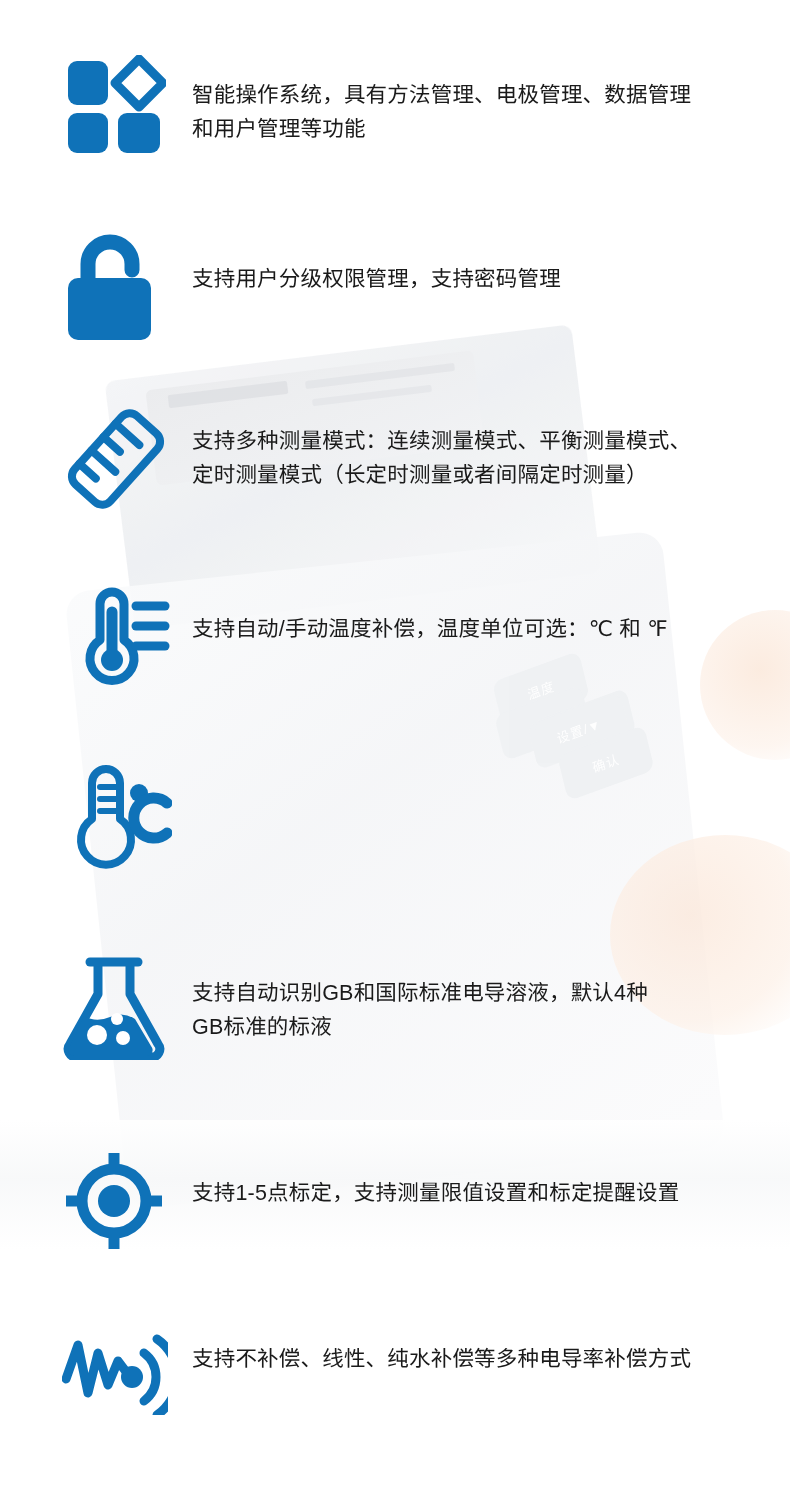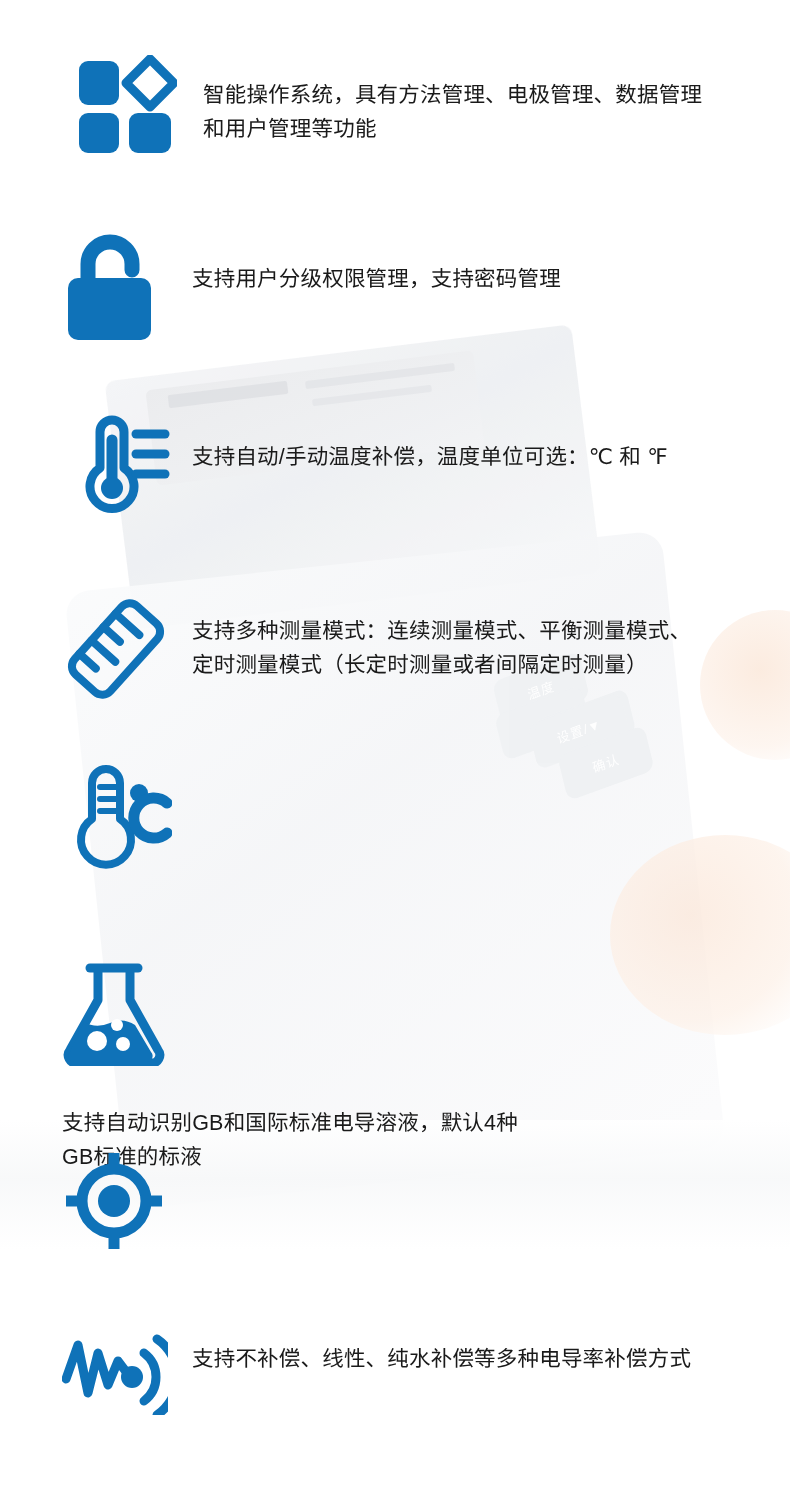--- a/index.html
+++ b/index.html
@@ -147,31 +147,31 @@
     color: #1a1a1a;
     font-size: 21.5px;
     line-height: 34px;
     letter-spacing: .2px;
     padding-top: 6px;
     font-family: "Liberation Sans", "DejaVu Sans", sans-serif;
     white-space: pre-line;
   }
 
   
-  .row-0 { height: 172px; margin-left: 11px; }
+  .row-0 { height: 172px; }
   .row-0 .feature-text { padding-top: 24px; }
   .row-1 { height: 176px; justify-content: space-between; }
   .row-1 .feature-text { padding-top: 36px; }
   .row-2 { height: 172px; }
   .row-2 .feature-text { padding-top: 22px; }
   .row-3 { height: 190px; }
   .row-3 .feature-text { padding-top: 38px; }
   .row-4 { height: 180px; }
   .row-4 .feature-text { padding-top: 22px; }
-  .row-5 { height: 192px; flex-direction: column; }
+  .row-5 { height: 192px; }
   .row-5 .feature-text { padding-top: 32px; }
   .row-6 { height: 176px; }
   .row-6 .feature-text { padding-top: 40px; }
   .row-7 { height: 150px; justify-content: flex-end; }
   .row-7 .feature-text { padding-top: 30px; }
 
   .row-0 .feature-icon { transform: translateY(-6px); }
   .row-1 .feature-icon { transform: translateY(4px); }
   .row-2 .feature-icon { transform: translateY(-2px); }
   .row-3 .feature-icon { transform: translateY(4px); }
@@ -223,50 +223,50 @@
     <div class="feature-row row-1">
       <div class="feature-icon">
         <svg width="104" height="110" viewBox="0 0 104 110" aria-hidden="true">
           <path d="M26 46 V30 a22 22 0 0 1 44 0 v6" fill="none" stroke="#0F72B8" stroke-width="15" stroke-linecap="round"></path>
           <rect x="6" y="44" width="83" height="62" rx="10" fill="#0F72B8"></rect>
         </svg>
       </div>
       <div class="feature-text">支持用户分级权限管理，支持密码管理</div>
     </div>
 
-    <div class="feature-row row-3">
-      <div class="feature-icon">
-        <svg width="108" height="110" viewBox="0 0 108 110" aria-hidden="true">
-          <path d="M38 58 V22 a12 12 0 0 1 24 0 V58 a22 22 0 1 1 -24 0 Z" fill="none" stroke="#0F72B8" stroke-width="9" stroke-linejoin="round"></path>
-          <line x1="50" y1="30" x2="50" y2="70" stroke="#0F72B8" stroke-width="11" stroke-linecap="round"></line>
-          <circle cx="50" cy="78" r="11" fill="#0F72B8"></circle>
-          <line x1="74" y1="24" x2="103" y2="24" stroke="#0F72B8" stroke-width="9" stroke-linecap="round"></line>
-          <line x1="74" y1="44" x2="103" y2="44" stroke="#0F72B8" stroke-width="9" stroke-linecap="round"></line>
-          <line x1="74" y1="64" x2="103" y2="64" stroke="#0F72B8" stroke-width="9" stroke-linecap="round"></line>
-        </svg>
-      </div>
-      <div class="feature-text">支持自动/手动温度补偿，温度单位可选：℃ 和 ℉</div>
-    </div>
-
     <div class="feature-row row-2">
       <div class="feature-icon">
         <svg width="108" height="108" viewBox="0 0 108 108" aria-hidden="true">
           <g transform="rotate(42 54 54)">
             <rect x="30" y="8" width="48" height="92" rx="11" fill="none" stroke="#0F72B8" stroke-width="8"></rect>
             <line x1="30" y1="28" x2="62" y2="28" stroke="#0F72B8" stroke-width="8" stroke-linecap="round"></line>
             <line x1="30" y1="46" x2="52" y2="46" stroke="#0F72B8" stroke-width="8" stroke-linecap="round"></line>
             <line x1="30" y1="64" x2="62" y2="64" stroke="#0F72B8" stroke-width="8" stroke-linecap="round"></line>
             <line x1="30" y1="82" x2="52" y2="82" stroke="#0F72B8" stroke-width="8" stroke-linecap="round"></line>
           </g>
         </svg>
       </div>
       <div class="feature-text">支持多种测量模式：连续测量模式、平衡测量模式、
 定时测量模式（长定时测量或者间隔定时测量）</div>
     </div>
 
+    <div class="feature-row row-3">
+      <div class="feature-icon">
+        <svg width="108" height="110" viewBox="0 0 108 110" aria-hidden="true">
+          <path d="M38 58 V22 a12 12 0 0 1 24 0 V58 a22 22 0 1 1 -24 0 Z" fill="none" stroke="#0F72B8" stroke-width="9" stroke-linejoin="round"></path>
+          <line x1="50" y1="30" x2="50" y2="70" stroke="#0F72B8" stroke-width="11" stroke-linecap="round"></line>
+          <circle cx="50" cy="78" r="11" fill="#0F72B8"></circle>
+          <line x1="74" y1="24" x2="103" y2="24" stroke="#0F72B8" stroke-width="9" stroke-linecap="round"></line>
+          <line x1="74" y1="44" x2="103" y2="44" stroke="#0F72B8" stroke-width="9" stroke-linecap="round"></line>
+          <line x1="74" y1="64" x2="103" y2="64" stroke="#0F72B8" stroke-width="9" stroke-linecap="round"></line>
+        </svg>
+      </div>
+      <div class="feature-text">支持自动/手动温度补偿，温度单位可选：℃ 和 ℉</div>
+    </div>
+
     <div class="feature-row row-4">
       <div class="feature-icon">
         <svg width="110" height="112" viewBox="0 0 110 112" aria-hidden="true">
           <path d="M30 56 V20 a14 14 0 0 1 28 0 V56 a25 25 0 1 1 -28 0 Z" fill="none" stroke="#0F72B8" stroke-width="8" stroke-linejoin="round"></path>
           <line x1="38" y1="24" x2="56" y2="24" stroke="#0F72B8" stroke-width="6" stroke-linecap="round"></line>
           <line x1="38" y1="36" x2="56" y2="36" stroke="#0F72B8" stroke-width="6" stroke-linecap="round"></line>
           <line x1="38" y1="48" x2="56" y2="48" stroke="#0F72B8" stroke-width="6" stroke-linecap="round"></line>
           <circle cx="77" cy="30" r="9" fill="#0F72B8"></circle>
           <path d="M105 40 a20 20 0 1 0 0 30" fill="none" stroke="#0F72B8" stroke-width="11" stroke-linecap="round"></path>
         </svg>
@@ -292,20 +292,21 @@
       <div class="feature-icon">
         <svg width="104" height="104" viewBox="0 0 104 104" aria-hidden="true">
           <circle cx="52" cy="52" r="32" fill="none" stroke="#0F72B8" stroke-width="11"></circle>
           <circle cx="52" cy="52" r="16" fill="#0F72B8"></circle>
           <line x1="52" y1="4" x2="52" y2="19" stroke="#0F72B8" stroke-width="11" stroke-linecap="butt"></line>
           <line x1="52" y1="85" x2="52" y2="100" stroke="#0F72B8" stroke-width="11" stroke-linecap="butt"></line>
           <line x1="4" y1="52" x2="19" y2="52" stroke="#0F72B8" stroke-width="11" stroke-linecap="butt"></line>
           <line x1="85" y1="52" x2="100" y2="52" stroke="#0F72B8" stroke-width="11" stroke-linecap="butt"></line>
         </svg>
       </div>
+      <div class="feature-text">支持1-5点标定，支持测量限值设置和标定提醒设置</div>
     </div>
 
     <div class="feature-row row-7">
       <div class="feature-icon">
         <svg width="106" height="88" viewBox="0 0 106 88" aria-hidden="true">
           <path d="M4 52 L16 18 L26 66 L36 26 L46 58 L56 34 L68 50" fill="none" stroke="#0F72B8" stroke-width="9" stroke-linecap="round" stroke-linejoin="round"></path>
           <circle cx="70" cy="50" r="11" fill="#0F72B8"></circle>
           <path d="M82 26 a30 30 0 0 1 0 48" fill="none" stroke="#0F72B8" stroke-width="9" stroke-linecap="round"></path>
           <path d="M95 12 a46 46 0 0 1 0 76" fill="none" stroke="#0F72B8" stroke-width="9" stroke-linecap="round"></path>
         </svg>

